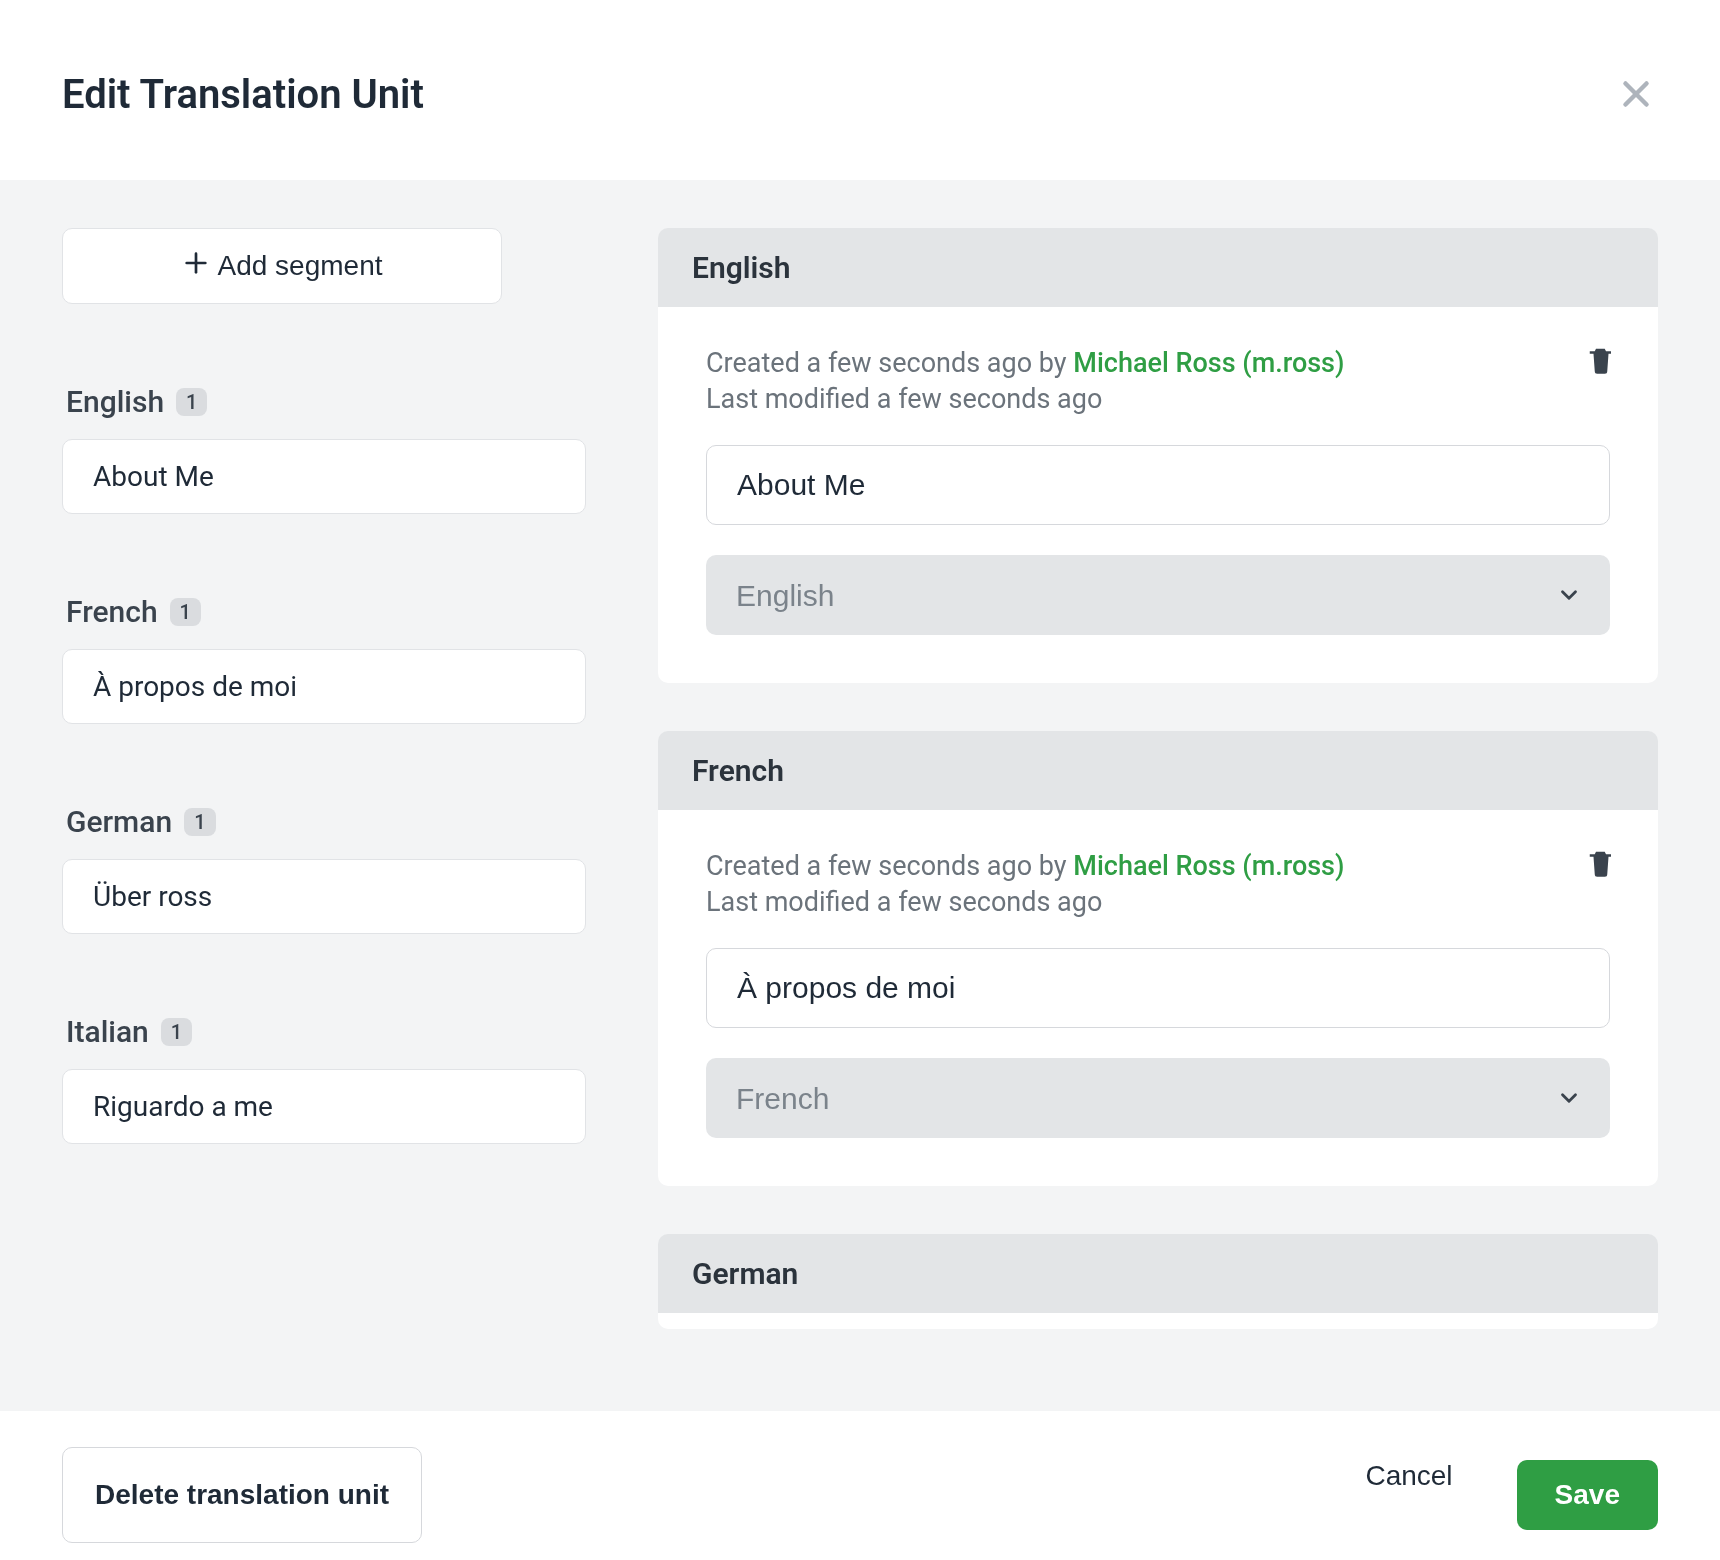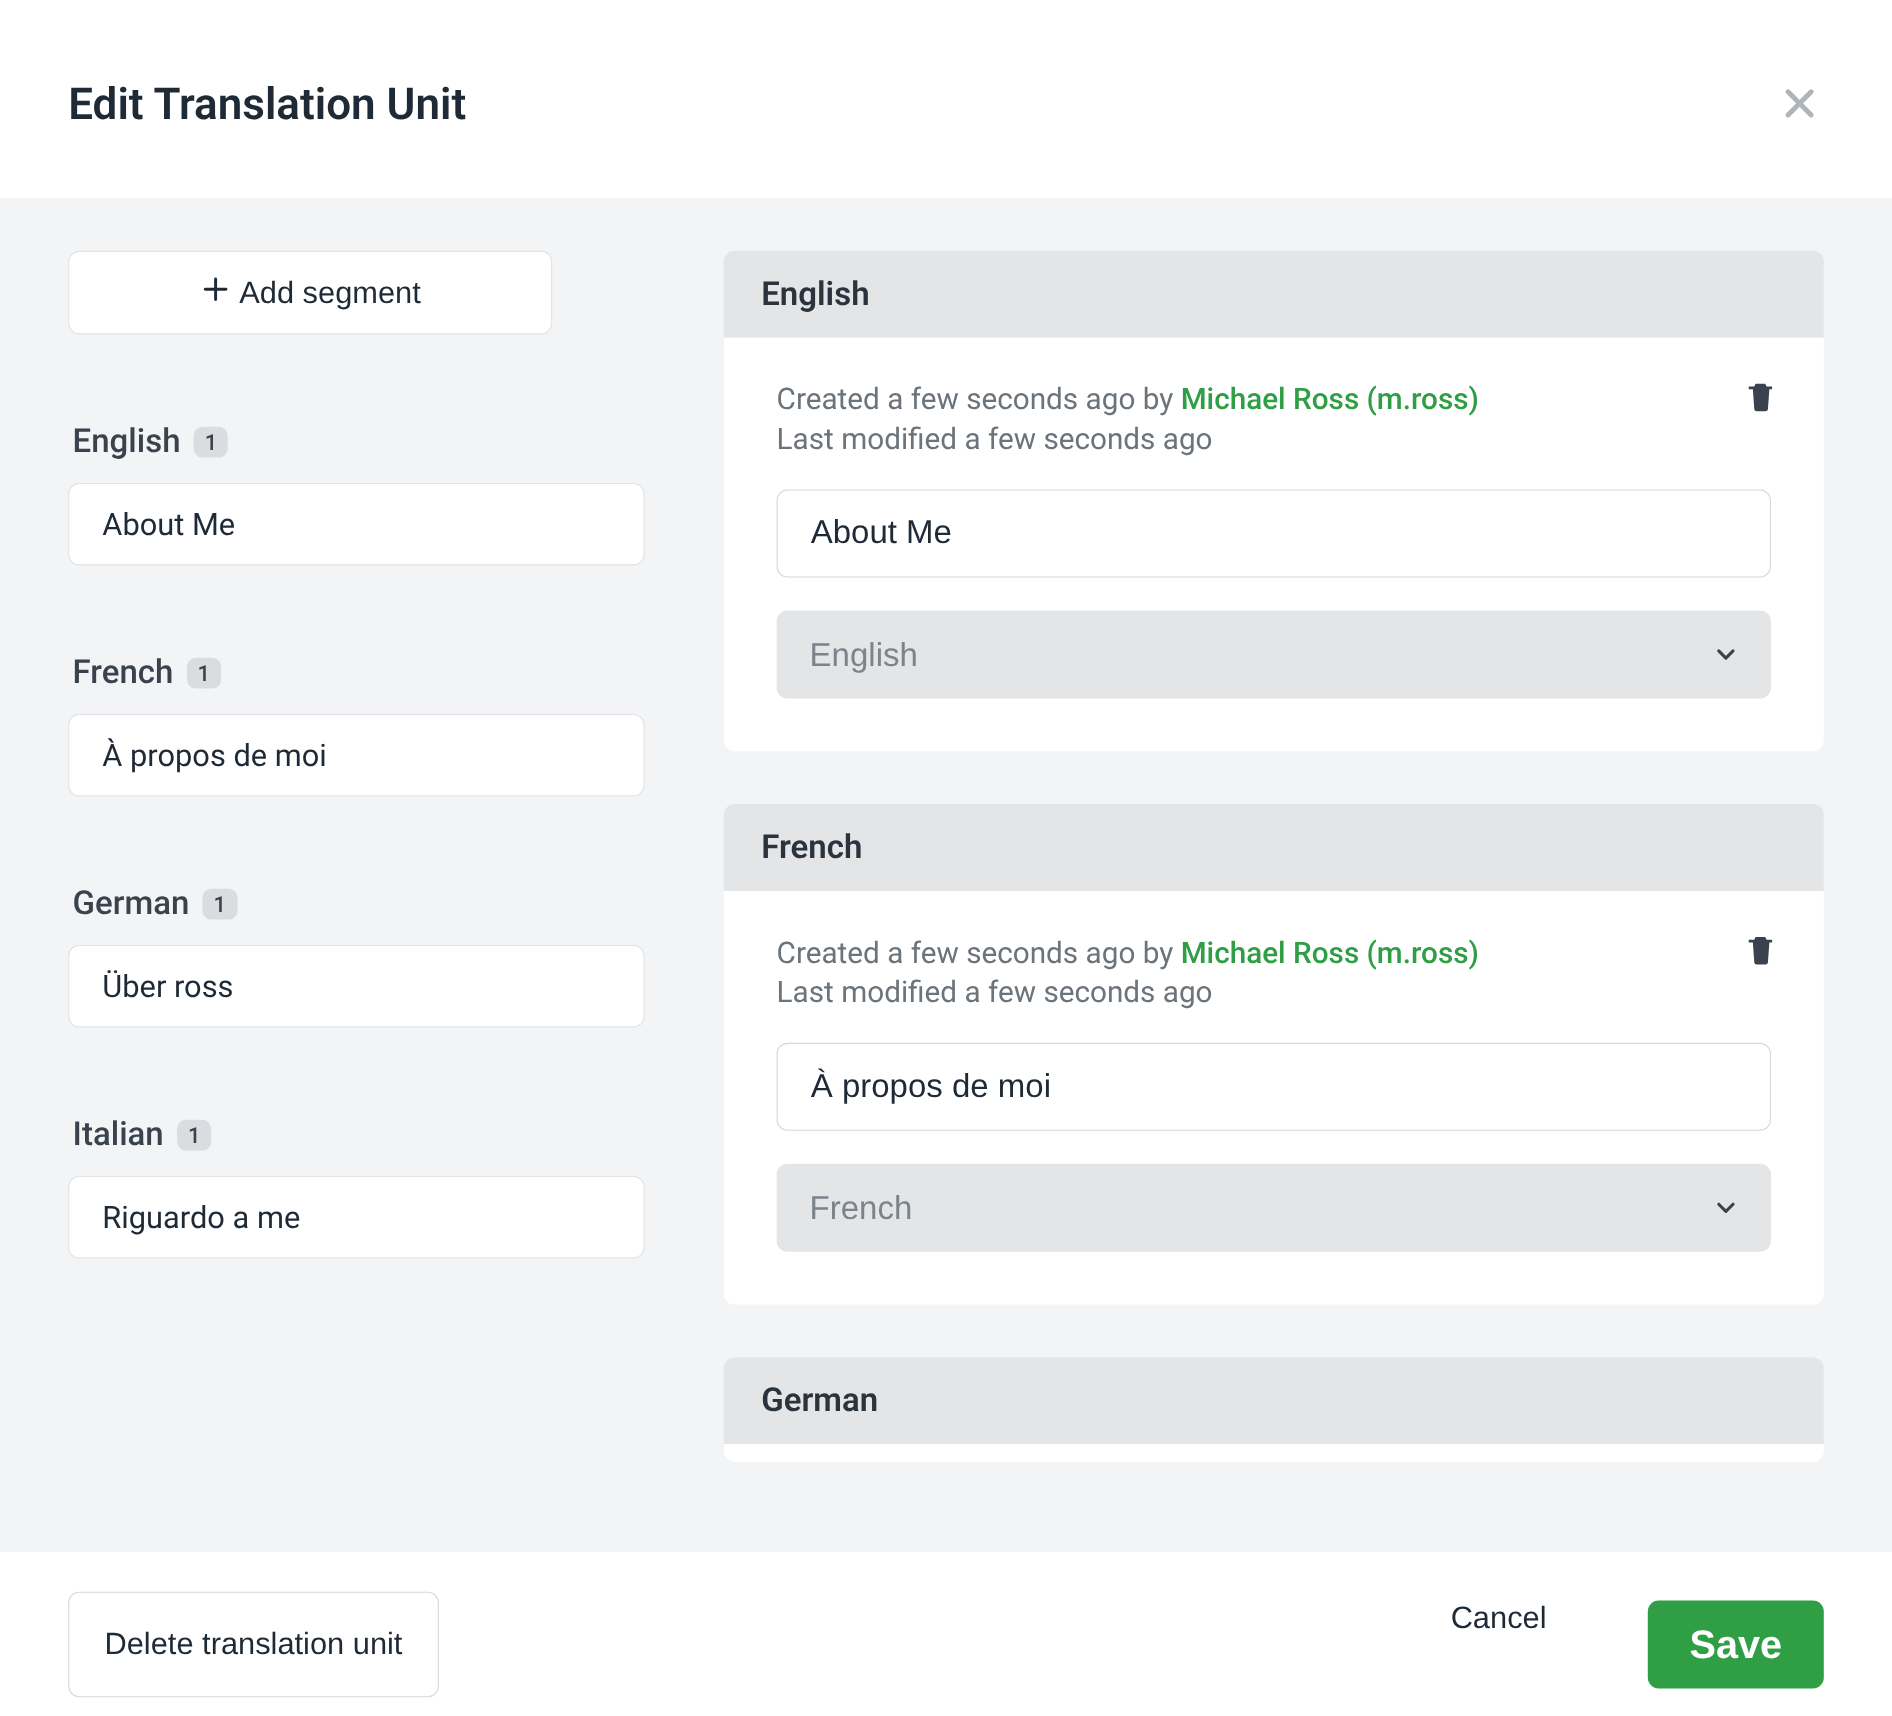--- a/index.html
+++ b/index.html
@@ -160,43 +160,42 @@
     justify-content: space-between;
     align-items: center;
     padding: 36px 62px;
   }
   .btn-delete-unit {
     background: #fff;
     border: 1px solid #d6d8dc;
     border-radius: 10px;
     padding: 31px 32px;
     font-size: 28px;
-    font-weight: 400;
+    font-weight: 700;
     color: #1f2a37;
     cursor: pointer;
   }
   .footer-right { display: flex; align-items: flex-start; gap: 64px; }
   .btn-cancel {
     background: none;
     border: none;
     font-size: 28px;
     font-weight: 500;
     color: #1f2a37;
     cursor: pointer;
   }
   .btn-save {
     background: #2f9e44;
     border: none;
     border-radius: 10px;
     padding: 19px 38px;
-    font-size: 36px;
+    font-size: 28px;
     font-weight: 600;
     color: #fff;
     cursor: pointer;
-    margin-left: 28px;
   }
   .section-header-only {
     background: #e3e5e7;
     border-radius: 10px 10px 0 0;
     padding: 22px 34px;
     font-size: 30px;
     font-weight: 600;
     color: #2b333c;
   }
 </style>

